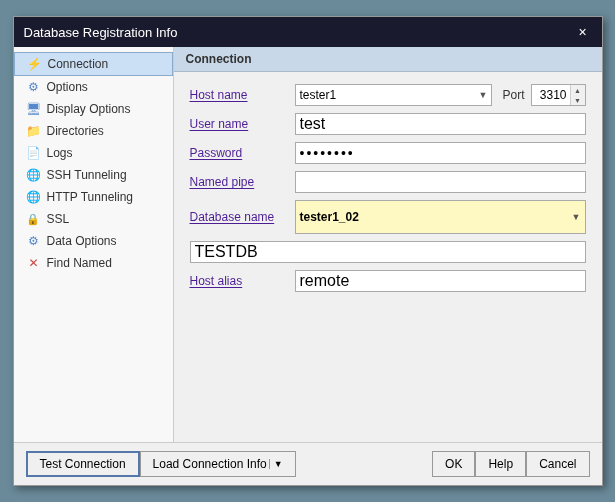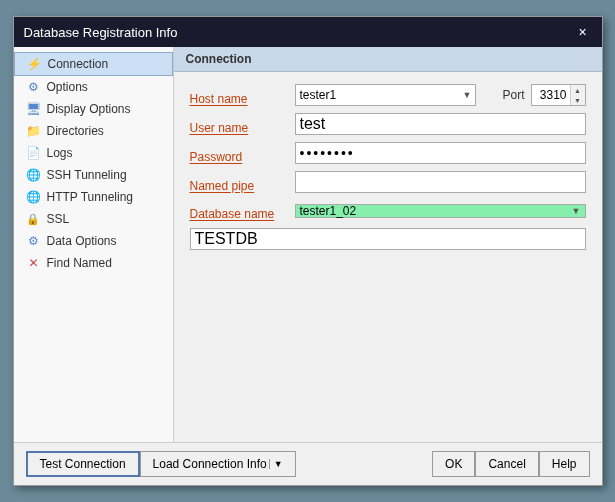--- a/index.html
+++ b/index.html
@@ -90,23 +90,22 @@
       flex: 1;
     }
     .form-row {
       display: flex;
       align-items: center;
       margin-bottom: 7px;
     }
     .form-label {
       width: 105px;
       font-size: 12px;
-      color: #c2410c;
+      color: #4c1d95;
       flex-shrink: 0;
-      margin-top: 7px;
     }
     .form-label.underline {
       text-decoration: underline;
       text-underline-offset: 2px;
     }
     .form-input {
       flex: 1;
       height: 22px;
       border: 1px solid #aaa;
       background: white;
@@ -132,21 +131,21 @@
       cursor: pointer;
     }
     .host-combo-arrow {
       font-size: 9px;
       color: #555;
     }
     .port-label {
       font-size: 12px;
       color: #333;
       text-underline-offset: 2px;
-      margin-left: 20px;
+      margin-left: 4px;
     }
     .port-spinner {
       display: flex;
       border: 1px solid #aaa;
       background: white;
       height: 22px;
     }
     .port-value {
       width: 38px;
       text-align: right;
@@ -170,29 +169,30 @@
       justify-content: center;
       font-size: 7px;
       cursor: pointer;
       color: #555;
       border: none;
       background: #f0f0f0;
       padding: 0;
     }
     .db-combo {
       flex: 1;
-      height: 14px;
+      height: 34px;
       border: 1px solid #aaa;
-      background: #86efac;
+      background: #fef9c3;
       padding: 2px 4px;
       font-size: 12px;
       display: flex;
       align-items: center;
       justify-content: space-between;
       cursor: pointer;
+      font-weight: bold;
     }
     .footer {
       border-top: 1px solid #ccc;
       padding: 8px 12px;
       display: flex;
       align-items: center;
       background: #f0f0f0;
     }
     .btn {
       height: 26px;
@@ -343,29 +343,33 @@
           <div class="db-combo">
             <span>tester1_02</span>
             <span class="host-combo-arrow">▼</span>
           </div>
         </div>
 
         <div class="form-row">
           <input class="form-input" type="text" value="TESTDB" style="">
         </div>
 
+        <div class="form-row">
+          <span class="form-label underline">Host alias</span>
+          <input class="form-input" type="text" value="remote" style="">
+        </div>
 
       </div>
     </div>
   </div>
 
   <div class="footer">
     <button class="btn btn-test">Test Connection</button>
     <button class="btn btn-load">
       <span>Load Connection Info</span>
       <span class="btn-load-arrow">▼</span>
     </button>
     <div class="spacer"></div>
     <button class="btn">OK</button>
+    <button class="btn">Help</button>
     <button class="btn">Cancel</button>
-    <button class="btn">Help</button>
   </div>
 </div>
 
 </body></html>

